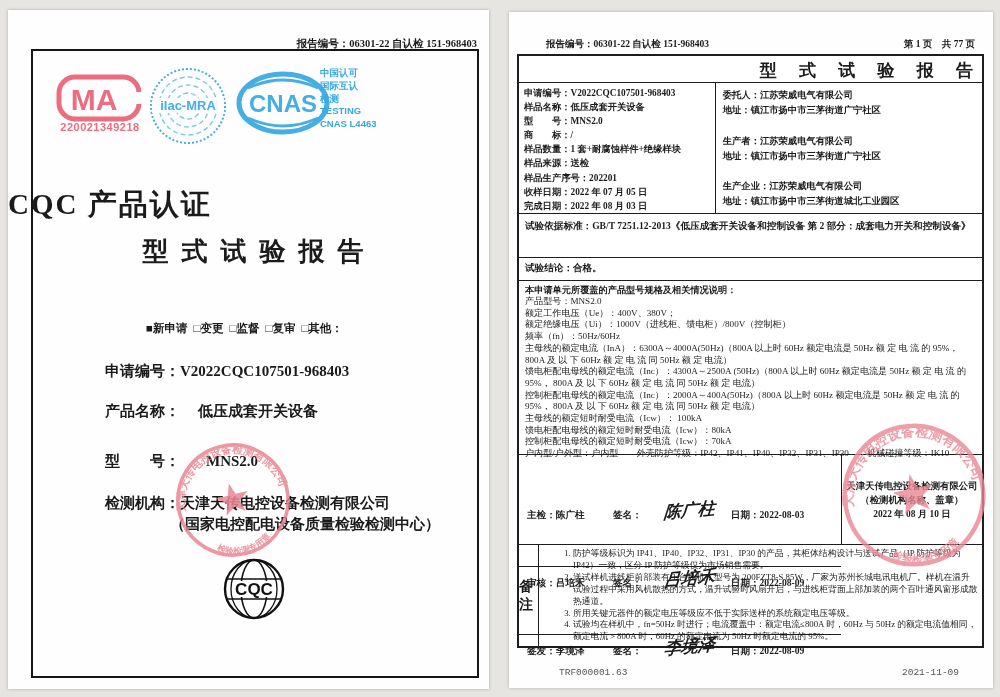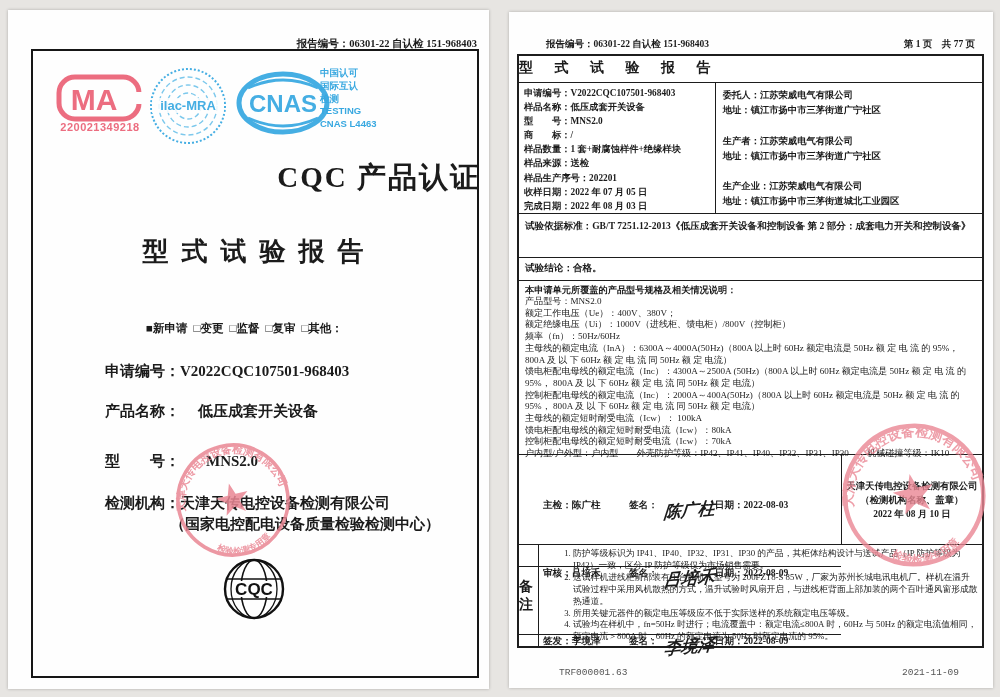--- a/index.html
+++ b/index.html
@@ -20,21 +20,21 @@
   .lp-border { position:absolute; left:23px; right:10px; top:39px; bottom:11px; border:2px solid #161616; }
   .stamp-svg { position:absolute; }
   .cma-svg  { left:48px; top:64px; width:86px; height:48px; }
   .cma-num  { position:absolute; left:46px; top:111px; width:92px; text-align:center;
               font-size:11px; font-weight:bold; color:#ec6d80; letter-spacing:.5px;
               font-family:"Liberation Sans", sans-serif; }
   .ilac-svg { left:140px; top:56px; width:80px; height:80px; }
   .cnas-svg { left:228px; top:60px; width:94px; height:66px; }
   .cnas-lines { position:absolute; left:312px; top:57px; color:#38a8e0; font-weight:bold;
                 font-size:9.5px; line-height:12.8px; font-family:"Liberation Sans", sans-serif; }
-  .lp-title1 { position:absolute; left:0; right:8px; top:148px; text-align:right;
+  .lp-title1 { position:absolute; left:0; right:8px; top:175px; text-align:left;
                font-size:29px; font-weight:600; letter-spacing:2px; }
   .lp-title2 { position:absolute; left:0; right:8px; top:224px; text-align:center;
                font-size:26px; font-weight:600; letter-spacing:13px; padding-left:30px; }
   .lp-checks { position:absolute; left:0; right:8px; top:311px; text-align:center;
                font-size:11.5px; font-weight:bold; }
   .lp-checks .chk { display:inline-block; margin:0 3px; }
   .lp-field { position:absolute; left:97px; font-size:15px; font-weight:600; white-space:nowrap; }
   .f-appno   { top:352px; }
   .f-product { top:392px; }
   .f-model   { top:442px; }
@@ -43,37 +43,37 @@
   .f-product .fv { margin-left:18px; }
   .f-model   .fv { margin-left:26px; }
   .seal-svg { position:absolute; pointer-events:none; }
   .seal-left-svg  { left:163px; top:428px; width:124px; height:124px; transform:rotate(-14deg); opacity:.85; }
   .cqc-svg { position:absolute; left:214px; top:547px; width:64px; height:64px; }
 
   
   .rp-head { position:absolute; top:26px; left:37px; right:18px; display:flex;
              justify-content:space-between; font-size:9.5px; font-weight:bold; }
   .rtable { position:absolute; left:8px; right:9px; top:42px; border:2px solid #1d1d1d; background:#fff; }
-  .r-title { height:27px; border-bottom:1.5px solid #1d1d1d; text-align:left;
-             font-size:14px; font-weight:bold; letter-spacing:9px; padding-top:3px; }
+  .r-title { height:27px; border-bottom:1.5px solid #1d1d1d; text-align:right;
+             font-size:17px; font-weight:bold; letter-spacing:9px; padding-top:3px; }
   .r-info { display:flex; border-bottom:1.5px solid #1d1d1d; height:131px; }
   .r-info-l { width:42.5%; border-right:1.5px solid #1d1d1d; padding:3px 4px 0 5px; }
   .r-info-r { flex:1; padding:5px 4px 0 7px; }
   .r-info-l .iline { font-size:9.3px; font-weight:bold; line-height:14.1px; white-space:nowrap; }
   .r-info-r .iline { font-size:9.3px; font-weight:bold; line-height:15.2px; white-space:nowrap; min-height:15.2px; }
   .r-std   { border-bottom:1.5px solid #1d1d1d; height:44px; padding:4px 8px 0 6px;
              font-size:9.6px; font-weight:bold; line-height:16px; }
   .r-concl { border-bottom:1.5px solid #1d1d1d; height:23px; padding:4px 6px 0 6px;
              font-size:9.6px; font-weight:bold; }
   .r-cov   { border-bottom:1.5px solid #1d1d1d; height:174px; padding:3px 12px 0 6px; }
   .cov-title { font-size:9.2px; font-weight:bold; line-height:12px; }
   .cov-line  { font-size:9.1px; line-height:11.7px; }
   .r-sig { display:flex; border-bottom:1.5px solid #1d1d1d; height:90px; }
   .sig-left { width:69.5%; display:flex; flex-direction:column; }
-  .sig-row { flex:1; display:flex; align-items:flex-start; padding:0 24px;margin-top:44px; }
+  .sig-row { flex:1; display:flex; align-items:flex-end; padding:0 8px;margin-top:44px; }
   .sig-row + .sig-row { border-top:1.5px solid #1d1d1d; }
   .sig-role { font-size:9.6px; font-weight:bold; width:86px; white-space:nowrap; }
   .sig-lab  { font-size:9.6px; font-weight:bold; margin-right:6px; white-space:nowrap; }
   .sig-hand { flex:1; text-align:center; font-size:17px; font-style:italic; font-weight:bold;
               transform:rotate(-5deg) skewX(-10deg); white-space:nowrap; }
   .sig-date { font-size:9.6px; font-weight:bold; width:102px; text-align:left; white-space:nowrap; }
   .sig-right { flex:1; border-left:1.5px solid #1d1d1d; position:relative;
                display:flex; flex-direction:column; justify-content:center;
                text-align:center; font-size:9.4px; font-weight:bold; line-height:14px; }
   .seal-right-svg { left:-6px; top:-38px; width:156px; height:156px; transform:rotate(-12deg); opacity:.8; }

